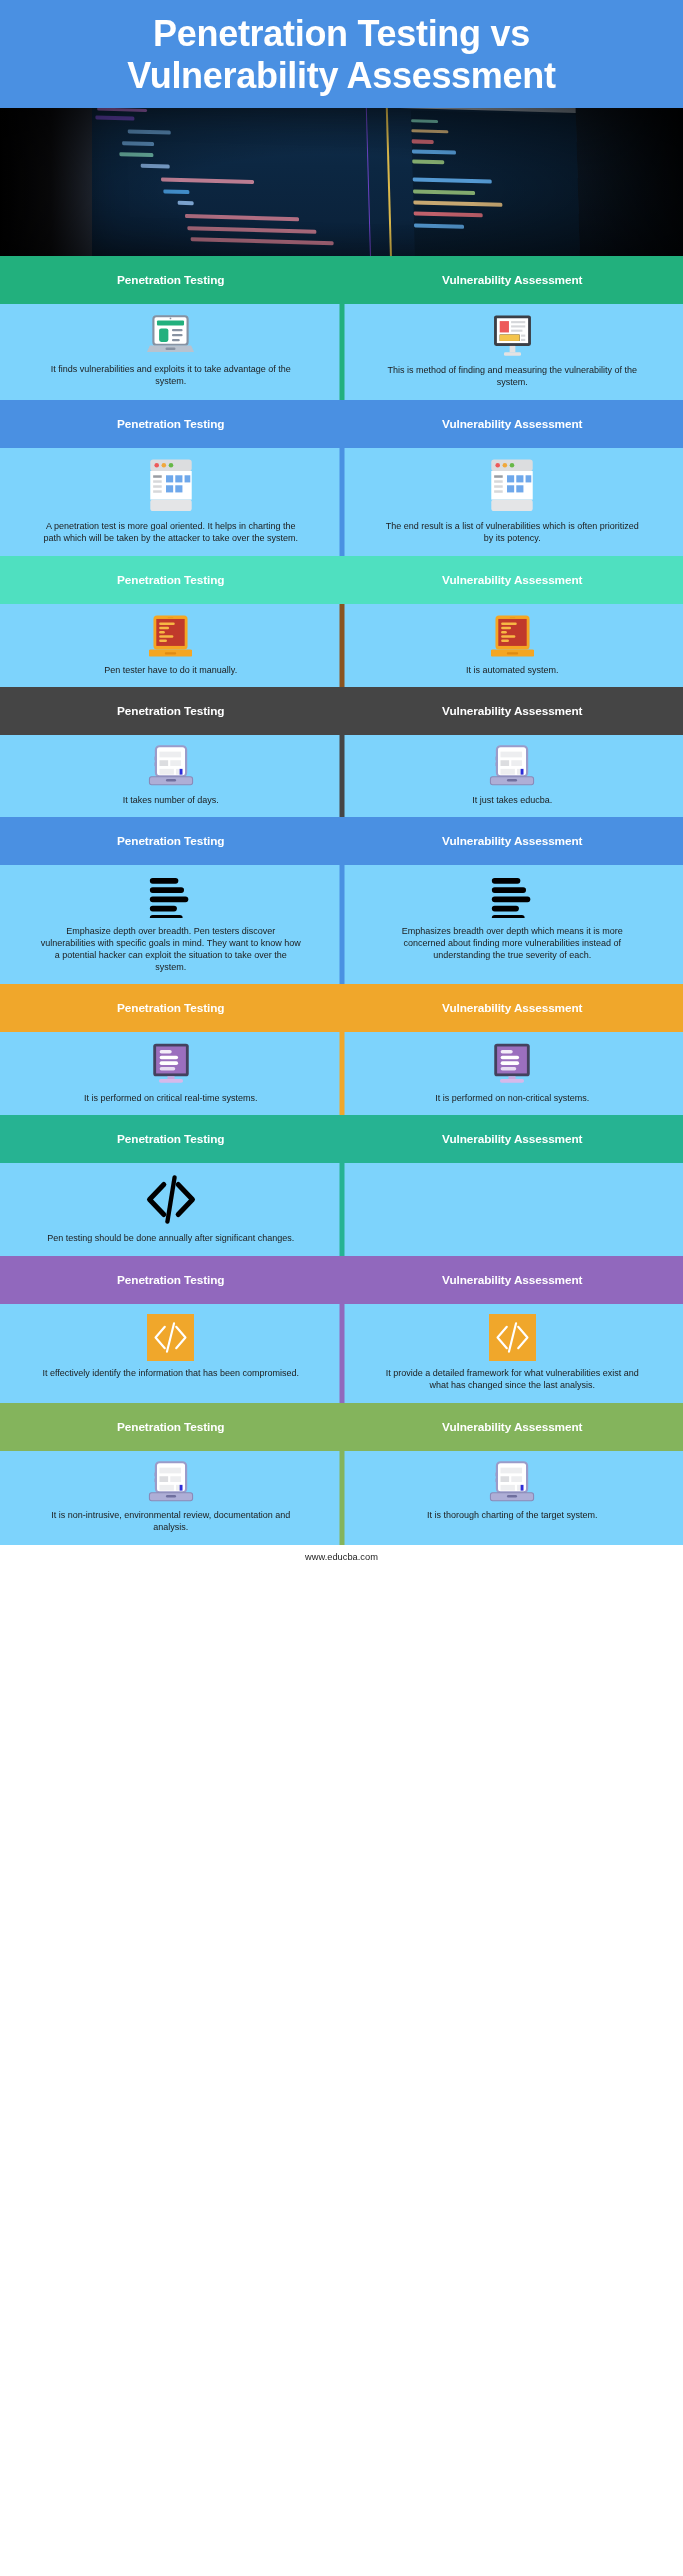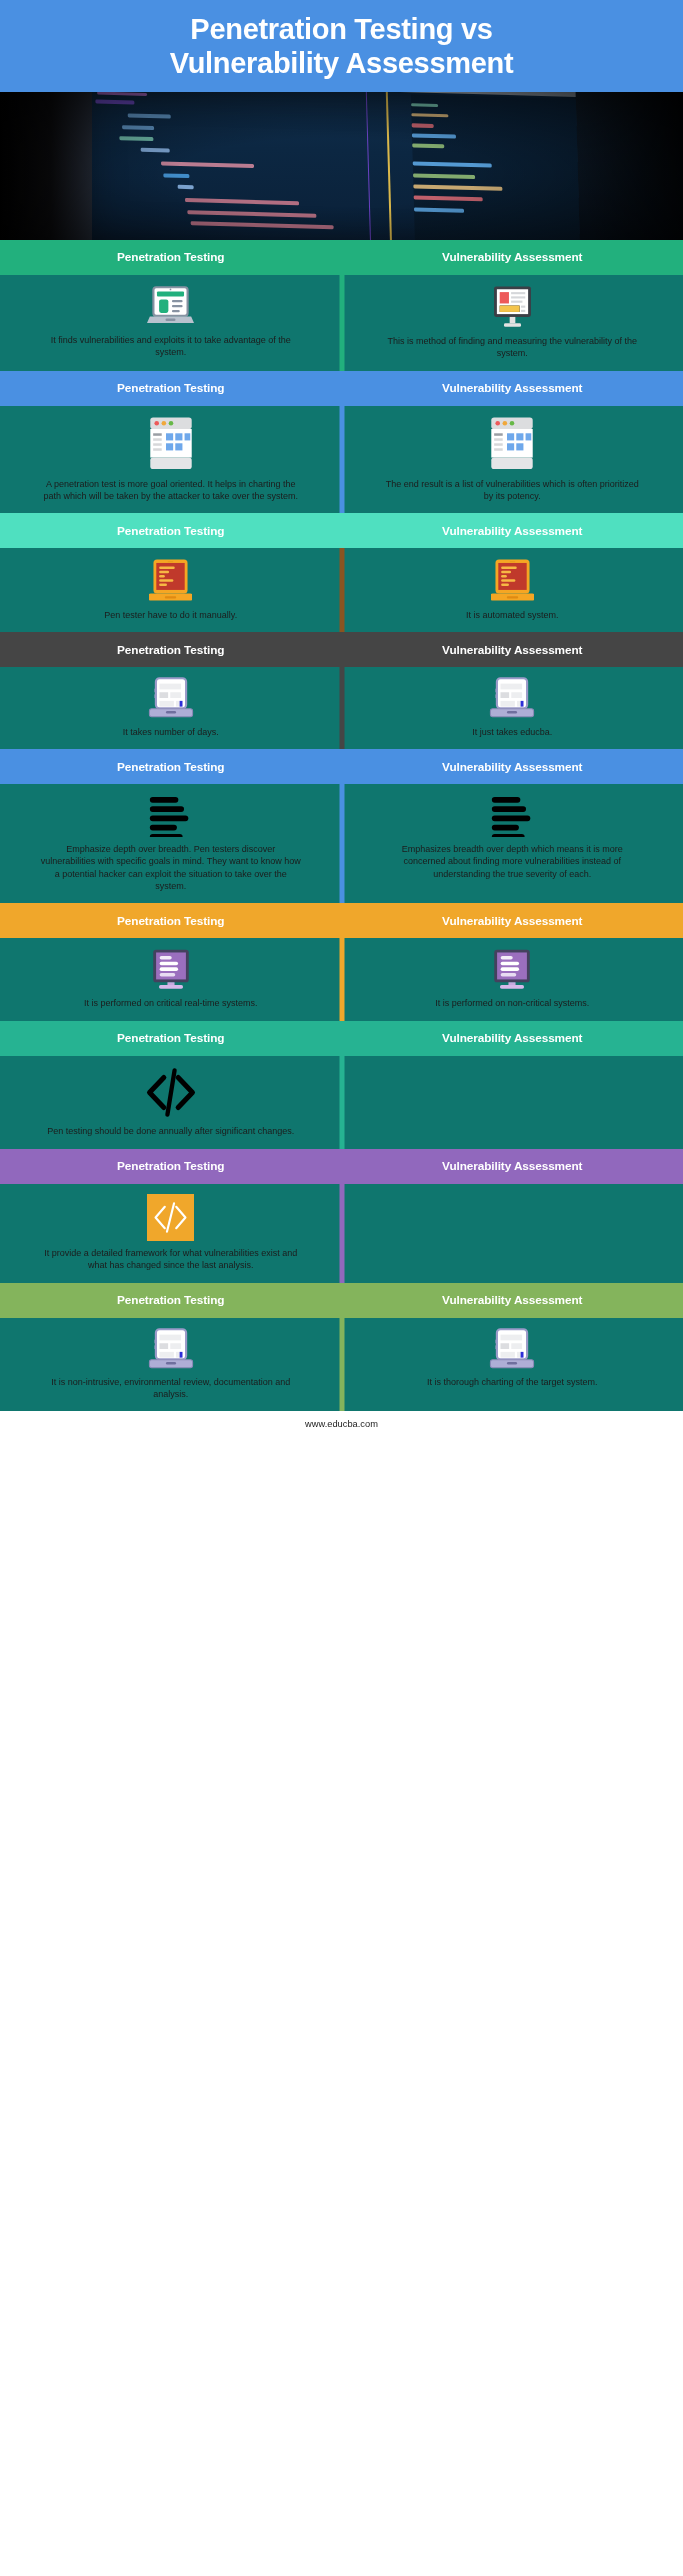--- a/index.html
+++ b/index.html
@@ -13,21 +13,21 @@
   .page { width: 683px; position: relative; overflow: hidden; }
 
   
   .title-band {
     background: #4A90E2;
     padding: 13px 14.3px 11.4px;
     text-align: center;
   }
   .title-band h1 {
     color: #ffffff;
-    font-size: 29px;
+    font-size: 36px;
     line-height: 1.16;
     font-weight: 700;
     letter-spacing: -0.3px;
     font-family: "Liberation Sans", sans-serif;
   }
 
   
   .hero {
     height: 148px;
     background:
@@ -72,35 +72,35 @@
   }
   .hero-lappal {
     position: absolute; left: 0; top: 0; bottom: 0; width: 92px;
     background: linear-gradient(90deg, #000 0%, #0a0a0c 55%, #222833 100%);
   }
 
   
   .section { position: relative; }
   .sec-head {
     display: flex;
-    height: 35px;
+    height: 48px;
     align-items: center;
   }
   .sec-head .col {
     width: 50%;
     text-align: center;
     color: #ffffff;
     font-size: 11.8px;
     font-weight: 700;
     letter-spacing: -0.1px;
   }
   .sec-body {
     display: flex;
     position: relative;
-    background: #0f766e;
+    background: #7dd3fc;
   }
   .sec-body .col {
     width: 50%;
     padding: 10px 39px 11.4px;
     display: flex;
     flex-direction: column;
     align-items: center;
   }
   .cell-text {
     font-size: 9px;
@@ -460,20 +460,31 @@
         <div class="sec-body">
           <div class="col">
             <span>
               <svg width="47" height="47" viewBox="0 0 66 66" class="icon">
         <rect x="0" y="0" width="66" height="66" fill="#F0A72B"></rect>
         <path d="M25 18 L12 33 L25 48" fill="none" stroke="#ffffff" stroke-width="3" stroke-linecap="round" stroke-linejoin="round"></path>
         <path d="M41 18 L54 33 L41 48" fill="none" stroke="#ffffff" stroke-width="3" stroke-linecap="round" stroke-linejoin="round"></path>
         <path d="M38 13 L28 53" fill="none" stroke="#ffffff" stroke-width="3" stroke-linecap="round"></path>
       </svg>
             </span>
+            <div class="cell-text">It effectively identify the information that has been compromised.</div>
+          </div>
+          <div class="col">
+            <span>
+              <svg width="47" height="47" viewBox="0 0 66 66" class="icon">
+        <rect x="0" y="0" width="66" height="66" fill="#F0A72B"></rect>
+        <path d="M25 18 L12 33 L25 48" fill="none" stroke="#ffffff" stroke-width="3" stroke-linecap="round" stroke-linejoin="round"></path>
+        <path d="M41 18 L54 33 L41 48" fill="none" stroke="#ffffff" stroke-width="3" stroke-linecap="round" stroke-linejoin="round"></path>
+        <path d="M38 13 L28 53" fill="none" stroke="#ffffff" stroke-width="3" stroke-linecap="round"></path>
+      </svg>
+            </span>
             <div class="cell-text">It provide a detailed framework for what vulnerabilities exist and what has changed since the last analysis.</div>
           </div>
           <div class="divider" style="background:#9168BD"></div>
         </div>
       </div>
       <div class="section">
         <div class="sec-head" style="background: rgb(132, 180, 92);">
           <div class="col">Penetration Testing</div>
           <div class="col">Vulnerability Assessment</div>
         </div>

